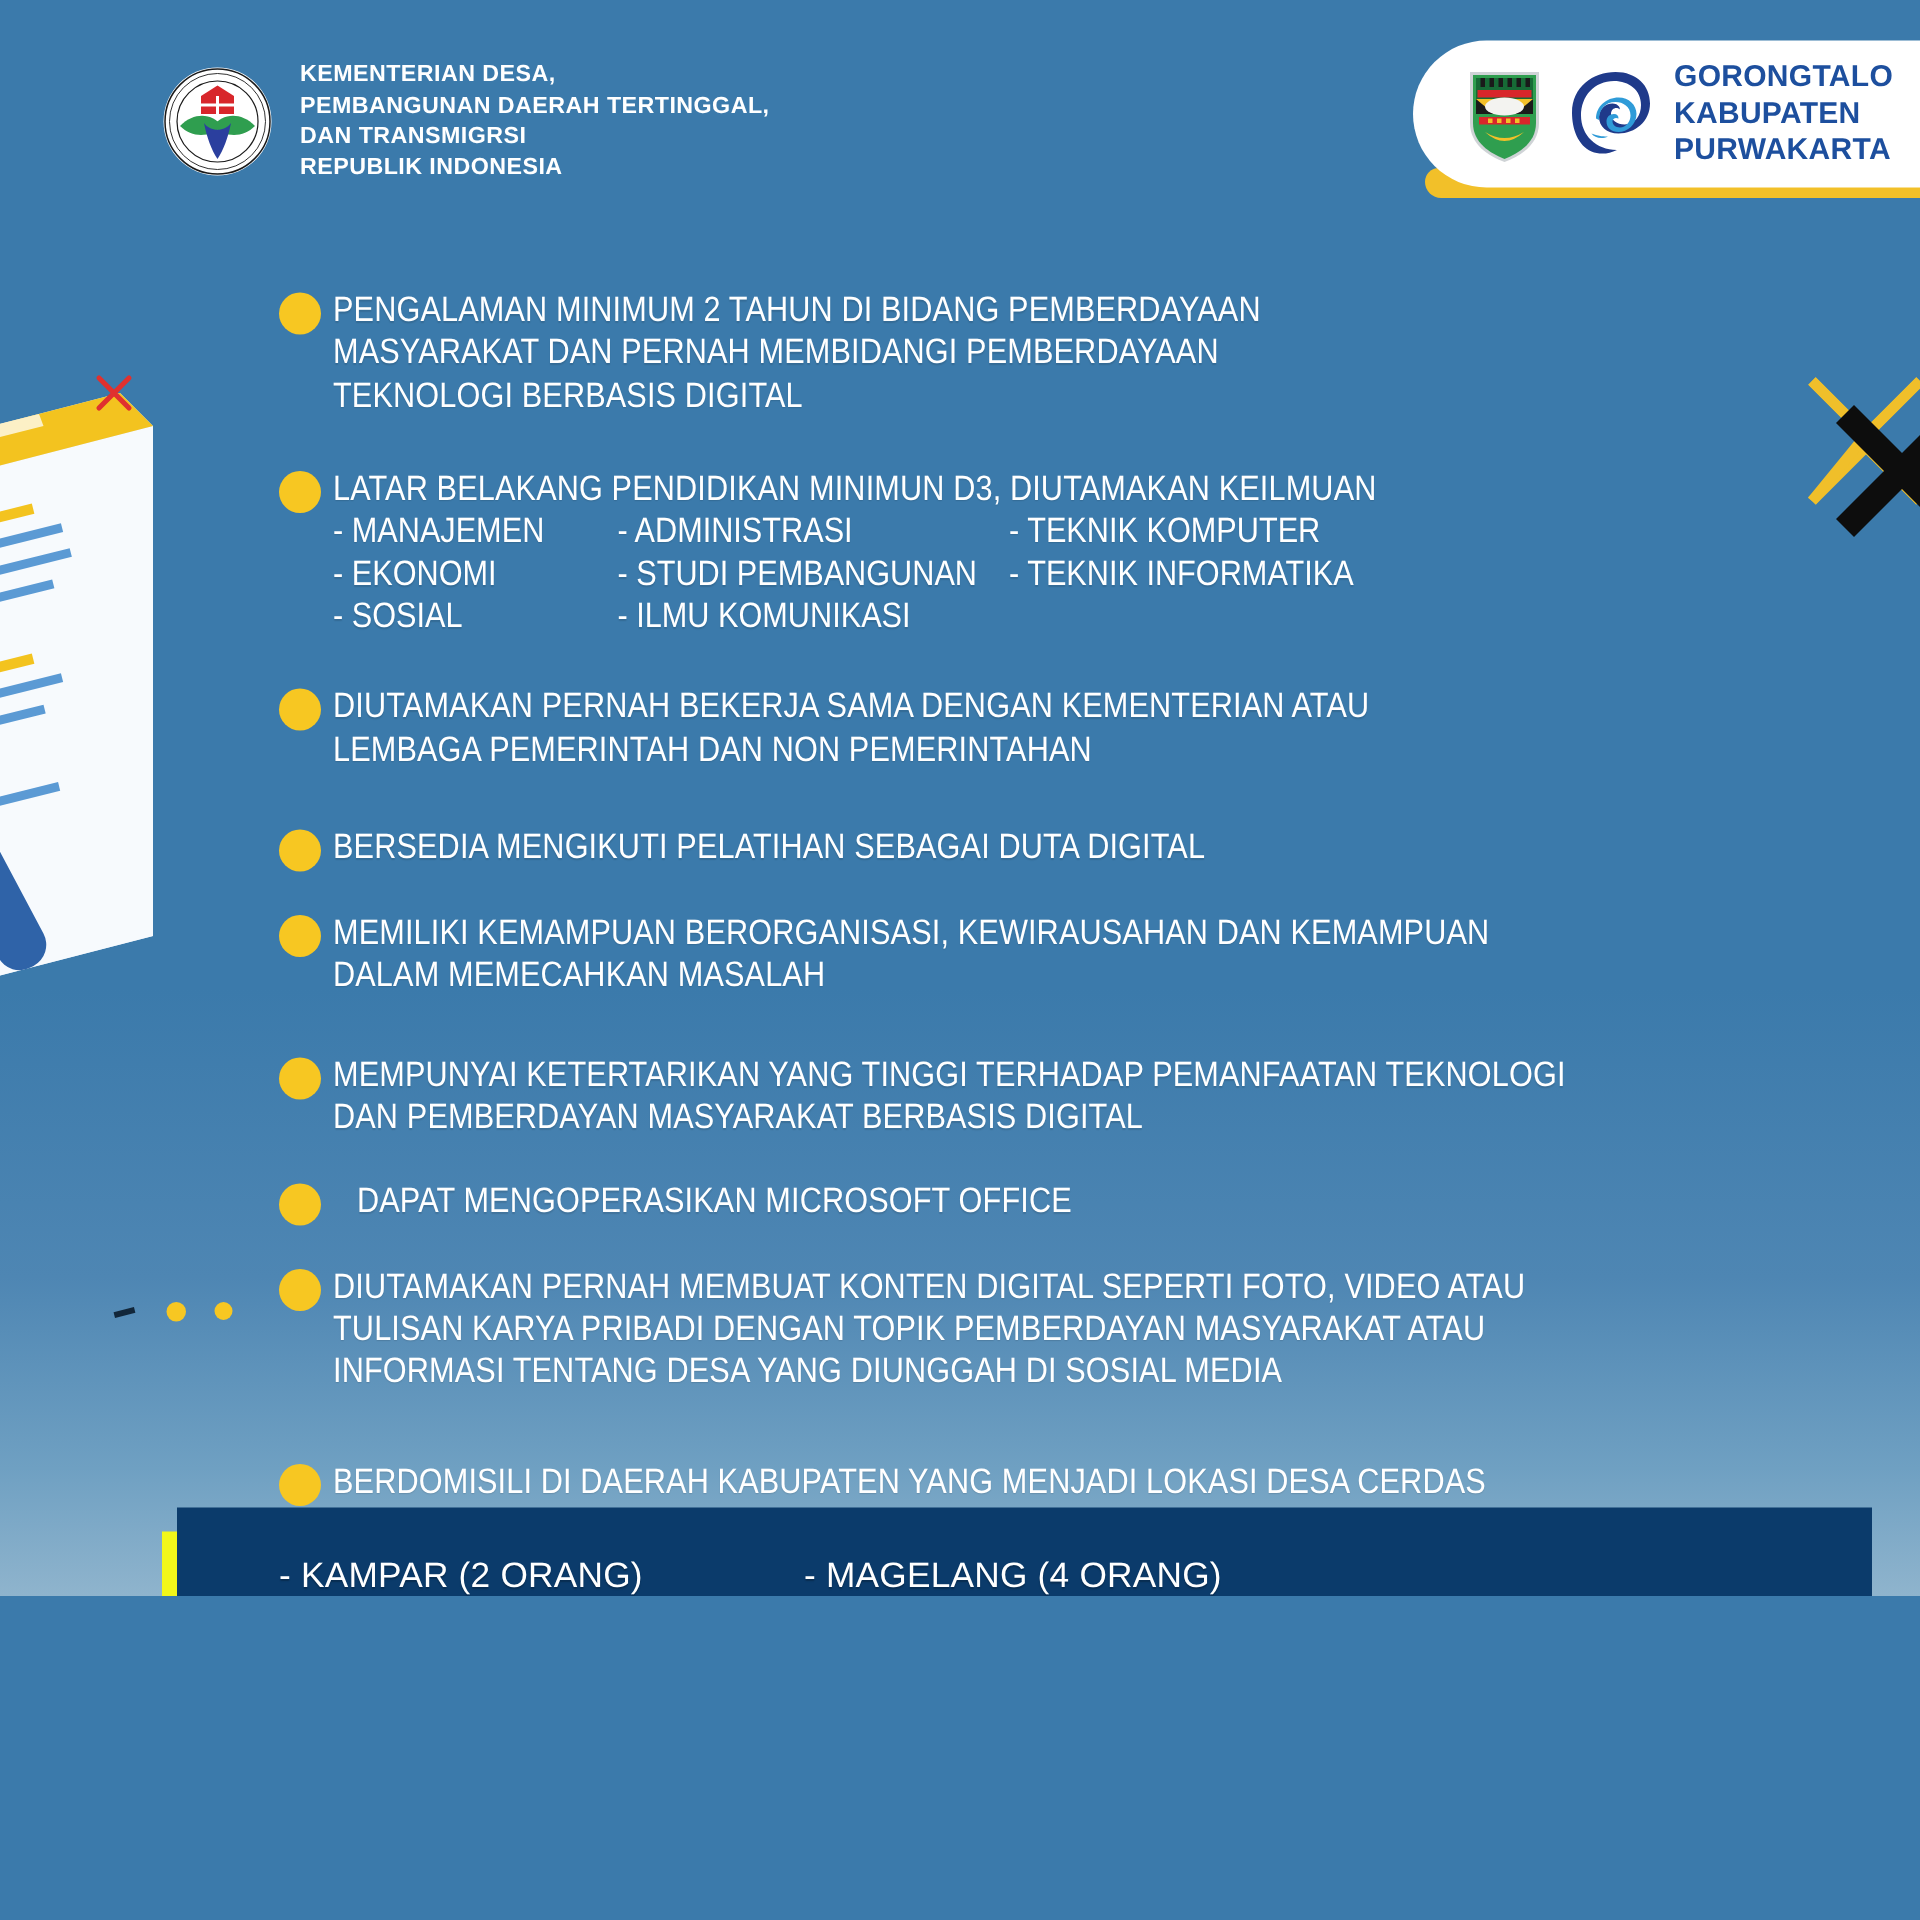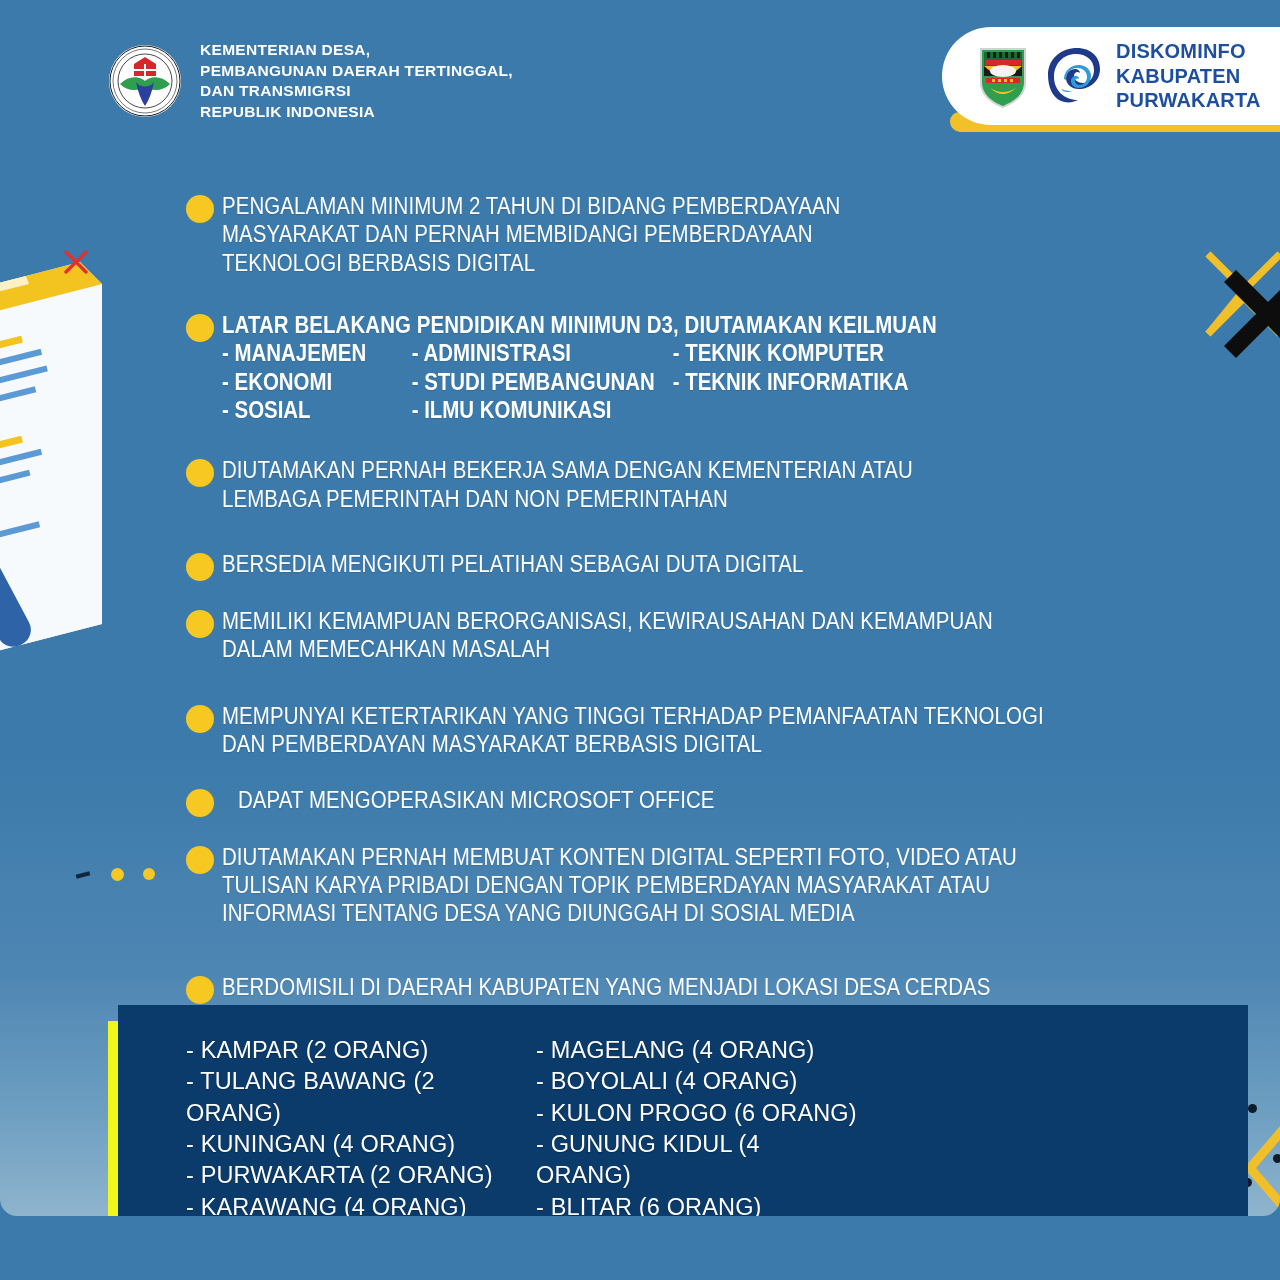--- a/index.html
+++ b/index.html
@@ -9,29 +9,28 @@
   body {
     width: 1280px;
     height: 1280px;
     overflow: hidden;
     font-family: "Liberation Sans", sans-serif;
     background: #3b7aab;
   }
   #poster {
     position: relative;
     width: 1280px;
-    height: 1216px;
+    height: 1064px;
     background: linear-gradient(180deg,
         #3b7aab 0%,
         #3b7aab 62%,
         #4e86b3 80%,
         #6fa0c2 92%,
         #8fb4cd 100%);
     overflow: hidden;
-    border-radius: 17px;
   }
 
   
   .deco { position: absolute; pointer-events: none; }
 
   .dot-sm {
     position: absolute;
     border-radius: 50%;
   }
 
@@ -319,38 +318,38 @@
           <rect x="28" y="35" width="3" height="3"></rect>
           <rect x="34" y="35" width="3" height="3"></rect>
         </g>
         <path d="M14 44 q13 8 26 0 q-13 12 -26 0 Z" fill="#f2c029"></path>
       </svg>
       <svg id="kominfo-wave" viewBox="0 0 62 62">
         <path d="M6 30 C6 13 20 3 35 3 C49 3 58 12 58 24 C58 36 48 44 37 44 C29 44 24 39 24 33 C24 28 28 24 33 24 C36 24 38 26 38 28 C36 26 32 27 32 31 C32 35 36 38 41 38 C48 38 52 32 52 25 C52 15 44 9 34 9 C21 9 12 19 12 32 C12 45 22 55 36 55 C30 58 24 58 19 56 C10 52 6 41 6 30 Z" fill="#1f3a8a"></path>
         <path d="M22 34 C22 26 29 20 37 20 C44 20 49 25 49 31 C49 38 43 43 37 43 C32 43 29 40 29 36 C29 33 31 31 34 31 C36 31 37 32 37 34 C35 33 33 34 33 36 C33 38 35 40 38 40 C42 40 45 36 45 32 C45 26 40 23 35 23 C28 23 24 28 24 35 Z" fill="#2f9bd8"></path>
         <path d="M30 46 C26 48 21 47 19 44 C24 46 28 46 30 46 Z" fill="#2f9bd8"></path>
       </svg>
-      <div id="diskominfo-text">DISKOMINFO
+      <div id="diskominfo-text">GORONGTALO
 KABUPATEN
 PURWAKARTA</div>
     </div>
   </div>
 
   <div id="requirements">
 
     <div class="req-item" style="margin-bottom:34px;">
       <div class="req-bullet">
           <i></i>
         </div>
       <div class="req-text">PENGALAMAN MINIMUM 2 TAHUN DI BIDANG PEMBERDAYAAN
 MASYARAKAT DAN PERNAH MEMBIDANGI PEMBERDAYAAN
 TEKNOLOGI BERBASIS DIGITAL</div>
     </div>
 
-    <div class="req-item" style="margin-bottom:32px;font-weight:bold;">
+    <div class="req-item" style="margin-bottom:32px;">
       <div class="req-bullet">
           <i></i>
         </div>
       <div style="flex:1;">
         <div class="req-text">LATAR BELAKANG PENDIDIKAN MINIMUN D3, DIUTAMAKAN KEILMUAN</div>
         <div class="edu-grid">
           <span>- MANAJEMEN</span>
           <span>- ADMINISTRASI</span>
           <span>- TEKNIK KOMPUTER</span>
           <span>- EKONOMI</span>

